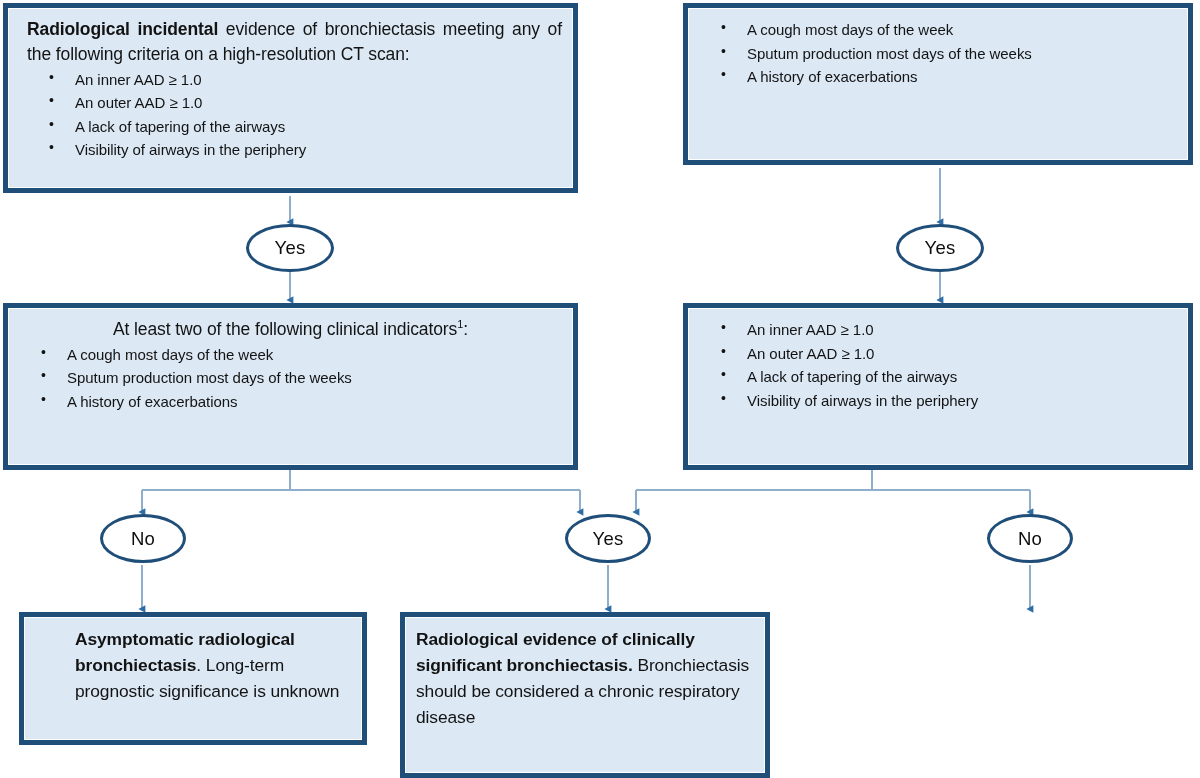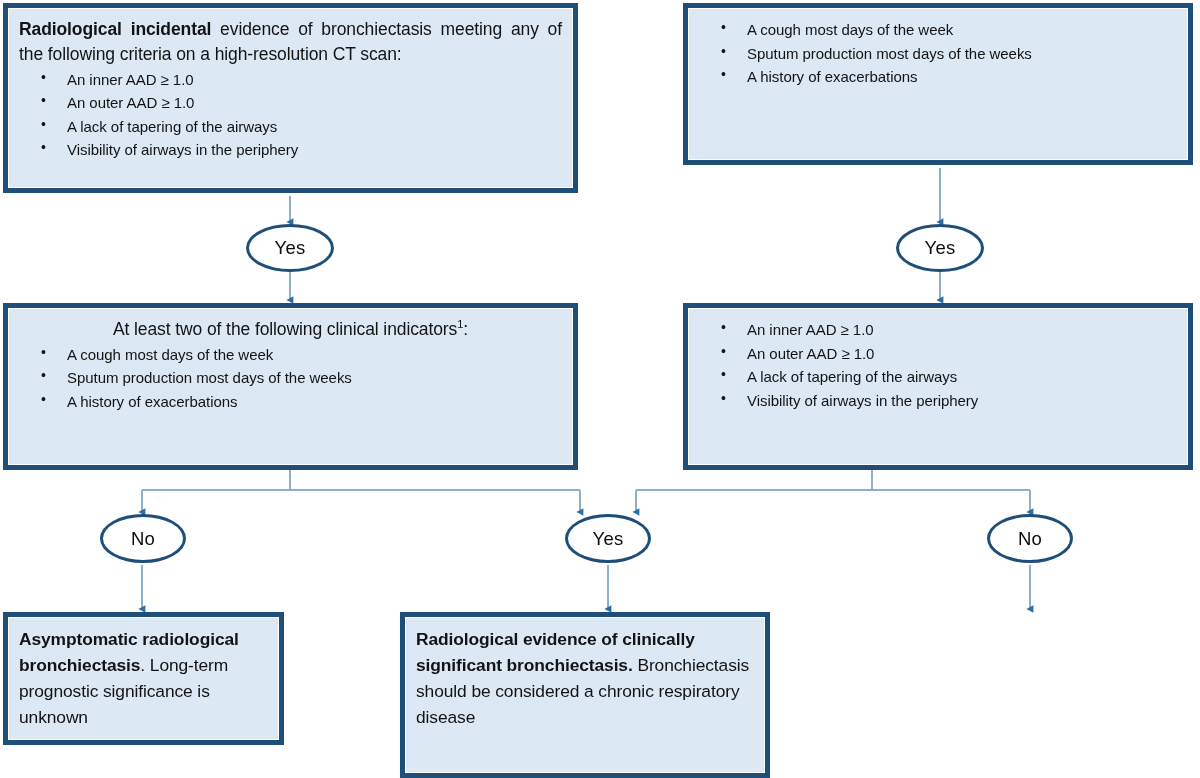--- a/index.html
+++ b/index.html
@@ -122,21 +122,21 @@
       <path d="M872,470 L872,490 M636,490 L1030,490"></path>
       <line x1="636" y1="490" x2="636" y2="512" marker-end="url(#ah)"></line>
       <line x1="1030" y1="490" x2="1030" y2="512" marker-end="url(#ah)"></line>
 
       <line x1="142" y1="565" x2="142" y2="609" marker-end="url(#ah)"></line>
       <line x1="608" y1="565" x2="608" y2="609" marker-end="url(#ah)"></line>
       <line x1="1030" y1="565" x2="1030" y2="609" marker-end="url(#ah)"></line>
     </g>
   </svg>
 
-  <div class="box" style="left:3px; top:3px; width:575px; height:190px;">
+  <div class="box" style="left:3px; top:3px; width:575px; height:190px;padding-left:8px;">
     <div class="body">
       <p class="para"><b>Radiological incidental</b><span> evidence of bronchiectasis meeting any of the following criteria on a high-resolution CT scan:</span></p>
       <ul class="bullets">
         <li>An inner AAD ≥ 1.0</li>
         <li>An outer AAD ≥ 1.0</li>
         <li>A lack of tapering of the airways</li>
         <li>Visibility of airways in the periphery</li>
       </ul>
     </div>
   </div>
@@ -186,21 +186,21 @@
   </div>
 
   <div class="ellipse" style="left:565px; top:514px; width:86px; height:49px;">
     <span>Yes</span>
   </div>
 
   <div class="ellipse" style="left:987px; top:514px; width:86px; height:49px;">
     <span>No</span>
   </div>
 
-  <div class="box outcome" style="left:3px; top:612px; width:281px; height:133px;">
+  <div class="box outcome" style="left:19px; top:612px; width:348px; height:133px;padding-left:40px;">
     <div class="body">
       <p class="para"><b>Asymptomatic radiological bronchiectasis</b><span>. Long-term prognostic significance is unknown</span></p>
     </div>
   </div>
 
   <div class="box outcome" style="left:400px; top:612px; width:370px; height:166px;">
     <div class="body">
       <p class="para"><b>Radiological evidence of clinically significant bronchiectasis.</b><span> Bronchiectasis should be considered a chronic respiratory disease</span></p>
     </div>
   </div>

